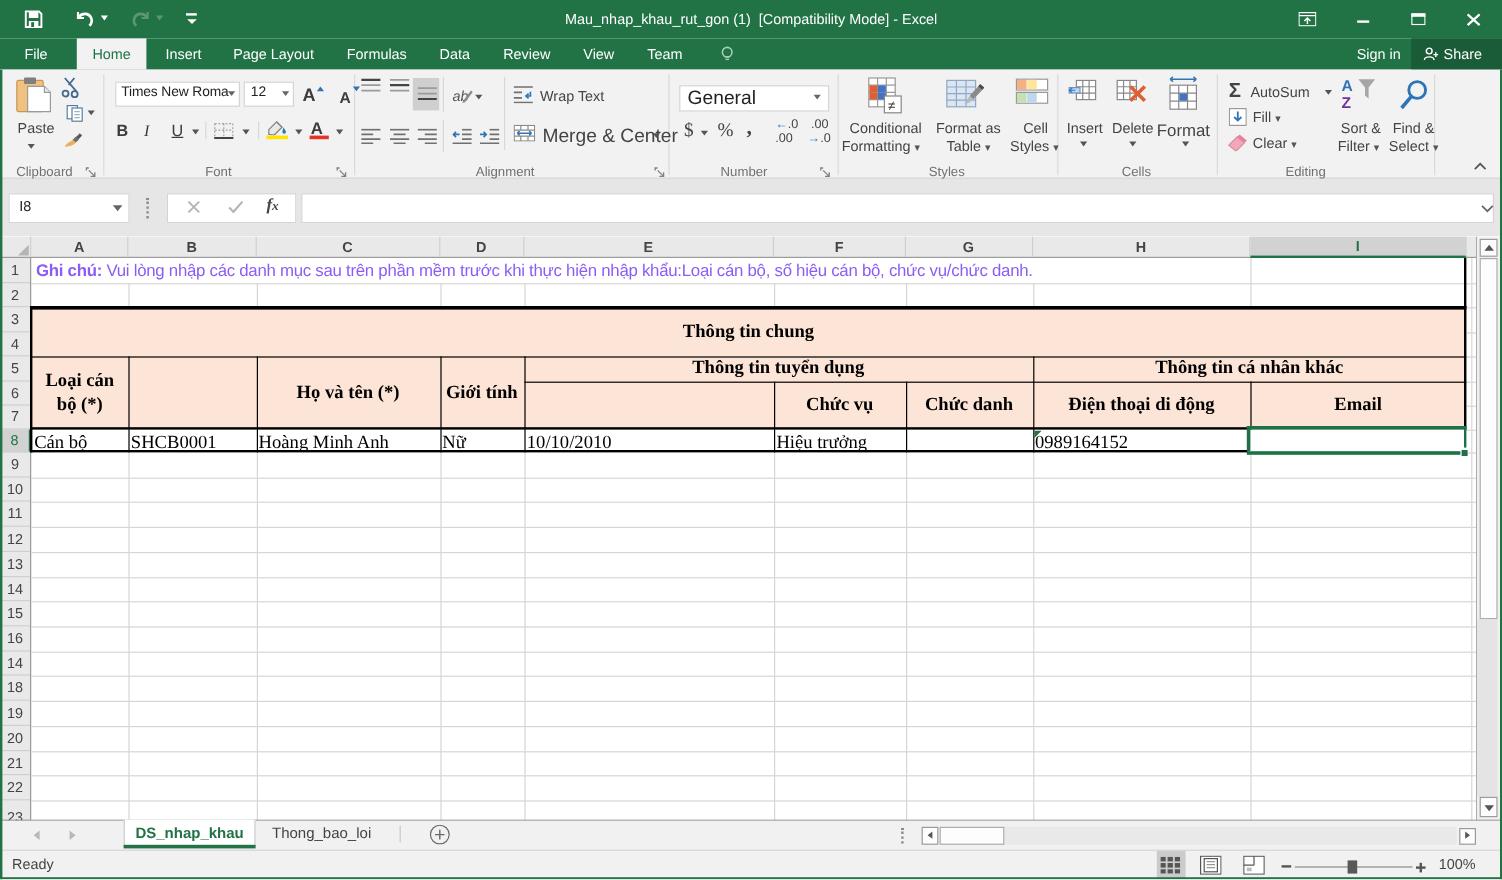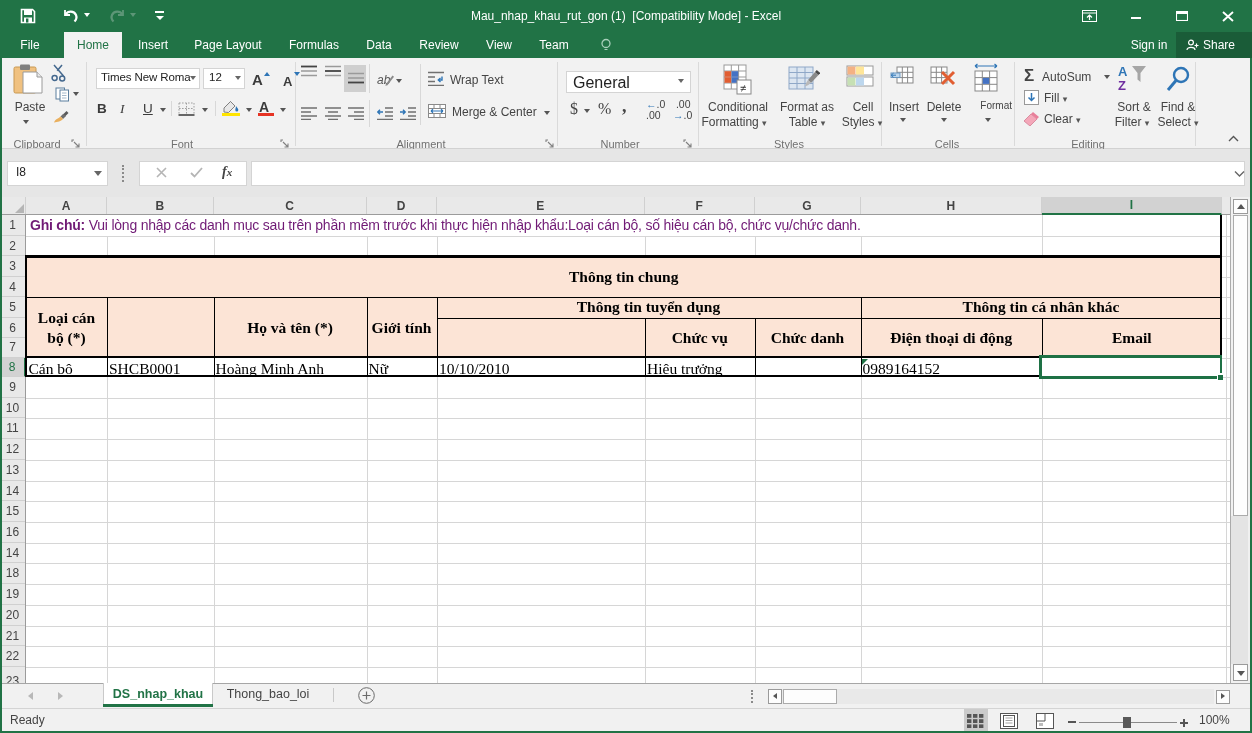--- a/index.html
+++ b/index.html
@@ -238,21 +238,21 @@
       <path d="M0 1.5 h16 M0 6 h7 M0 10.5 h7 M0 14.5 h16" stroke="#707070" stroke-width="1.4"></path>
       <path d="M14 5.5 v3.5 h-3" stroke="#2e75b6" stroke-width="1.4" fill="none"></path>
       <path d="M12.5 7 L10.3 9 l2.2 2" stroke="#2e75b6" stroke-width="1.4" fill="none"></path>
     </svg>
     <div class="abs" style="left:450px;top:15px;font-size:12px;color:#444">Wrap Text</div>
     <svg class="abs" style="left:428px;top:46px" width="18" height="14" viewBox="0 0 18 14">
       <rect x="0.5" y="0.5" width="17" height="13" fill="#fff" stroke="#8a8a8a"></rect>
       <path d="M0.5 4.5 h17 M0.5 9.5 h17 M6 0.5 v4 M12 0.5 v4 M6 9.5 v4 M12 9.5 v4" stroke="#8a8a8a"></path>
       <path d="M3 7 h12 M3 7 l2-1.8 M3 7 l2 1.8 M15 7 l-2 -1.8 M15 7 l-2 1.8" stroke="#2e75b6" stroke-width="1.2" fill="none"></path>
     </svg>
-    <div class="abs" style="left:452px;top:47px;font-size:12px;color:#444">Merge &amp; Center</div>
+    <div class="abs" style="left:452px;top:47px;font-size:16px;color:#444">Merge &amp; Center</div>
     <div class="abs" style="left:544px;top:53px;width:0;height:0;border-left:3px solid transparent;border-right:3px solid transparent;border-top:4px solid #555"></div>
 
     <div class="whitebox" style="left:566px;top:13px;width:125px;height:22px"></div>
     <div class="abs" style="left:573px;top:16px;font-size:16px;color:#222">General</div>
     <div class="abs" style="left:678px;top:21px;width:0;height:0;border-left:3.5px solid transparent;border-right:3.5px solid transparent;border-top:4px solid #666"></div>
     <div class="abs serif" style="left:570px;top:42px;font-size:16px;color:#444">$</div>
     <div class="abs" style="left:584px;top:51px;width:0;height:0;border-left:3px solid transparent;border-right:3px solid transparent;border-top:4px solid #555"></div>
     <div class="abs serif" style="left:598px;top:42px;font-size:16px;color:#444">%</div>
     <div class="abs serif" style="left:622px;top:38px;font-size:18px;font-weight:bold;color:#444">,</div>
     <div class="abs" style="left:646px;top:41px;font-size:10.5px;line-height:11px;color:#444;white-space:nowrap"><span style="color:#2e75b6;font-weight:bold">←</span>.0<br>.00</div>
@@ -304,21 +304,21 @@
       <path d="M12 6 L24 18 M24 6 L12 18" stroke="#e15e32" stroke-width="3"></path>
     </svg>
     <div class="abs" style="left:922px;top:42px;width:44px;text-align:center;font-size:12px;color:#444">Delete</div>
     <div class="abs" style="left:941px;top:60px;width:0;height:0;border-left:3px solid transparent;border-right:3px solid transparent;border-top:4px solid #555"></div>
     <svg class="abs" style="left:972px;top:4px" width="28" height="30" viewBox="0 0 28 30">
       <path d="M3 4 h22 M3 4 l2.5-2 M3 4 l2.5 2 M25 4 l-2.5 -2 M25 4 l-2.5 2" stroke="#2e75b6" stroke-width="1.2" fill="none"></path>
       <rect x="3" y="9" width="22" height="20" fill="#fff" stroke="#888"></rect>
       <path d="M3 15.6 h22 M3 22.3 h22 M10.3 9 v20 M17.6 9 v20" stroke="#888"></path>
       <rect x="10.8" y="15.9" width="6.4" height="6" fill="#4472c4"></rect>
     </svg>
-    <div class="abs" style="left:964px;top:42px;width:48px;text-align:right;font-size:10px;color:#444">Format</div>
+    <div class="abs" style="left:964px;top:42px;width:48px;text-align:left;font-size:14px;color:#444">Format</div>
     <div class="abs" style="left:985px;top:60px;width:0;height:0;border-left:3px solid transparent;border-right:3px solid transparent;border-top:4px solid #555"></div>
 
     <div class="abs" style="left:1024px;top:8px;font-size:17px;font-weight:bold;color:#444">Σ</div>
     <div class="abs" style="left:1042px;top:12px;font-size:12px;color:#444">AutoSum</div>
     <div class="abs" style="left:1104px;top:17px;width:0;height:0;border-left:3px solid transparent;border-right:3px solid transparent;border-top:4px solid #555"></div>
     <svg class="abs" style="left:1024px;top:32px" width="15" height="15" viewBox="0 0 15 15">
       <rect x="0.5" y="0.5" width="14" height="14" fill="#fff" stroke="#999"></rect>
       <path d="M7.5 3 v7 M4.5 7.5 L7.5 10.5 l3-3" stroke="#2e75b6" stroke-width="1.5" fill="none"></path>
     </svg>
     <div class="abs" style="left:1044px;top:33px;font-size:12px;color:#444">Fill <span style="font-size:9px;color:#555">▾</span></div>
@@ -358,21 +358,21 @@
     <svg class="abs" style="left:190px;top:18px" width="13" height="11" viewBox="0 0 13 11">
         <path d="M1 6 L4.5 9.5 L12 1" stroke="#b5b5b5" stroke-width="1.8" fill="none"></path>
       </svg>
     <div class="abs serif" style="left:222px;top:15px;font-size:14px;font-style:italic;color:#444;font-weight:bold">f<span style="font-size:11px">x</span></div>
     <div class="whitebox" style="left:251px;top:12px;width:994px;height:25px"></div>
     <svg class="abs" style="left:1234px;top:21px" width="11" height="8" viewBox="0 0 11 8">
         <path d="M1 1.5 L5.5 6 L10 1.5" stroke="#666" stroke-width="1.4" fill="none"></path>
       </svg>
   </div>
 
-  <div class="abs" style="left:30px;top:215px;width:900px;height:20px;line-height:20.5px;font-size:14px;letter-spacing:-0.22px;color:#701a75;z-index:5"><b>Ghi chú:</b> Vui lòng nhập các danh mục sau trên phần mềm trước khi thực hiện nhập khẩu:Loại cán bộ, số hiệu cán bộ, chức vụ/chức danh.</div>
+  <div class="abs" style="left:30px;top:215px;width:900px;height:20px;line-height:20.5px;font-size:14px;letter-spacing:-0.22px;color:#8b5cf6;z-index:5"><b>Ghi chú:</b> Vui lòng nhập các danh mục sau trên phần mềm trước khi thực hiện nhập khẩu:Loại cán bộ, số hiệu cán bộ, chức vụ/chức danh.</div>
   <div class="sheet" id="sheet">
     <div class="colhead" style="width:1231px"></div>
     <div class="ch" style="left:26px;width:81px">A</div>
     <div class="ch" style="left:107px;width:106.5px">B</div>
     <div class="ch" style="left:213.5px;width:153.0px">C</div>
     <div class="ch" style="left:366.5px;width:70.0px">D</div>
     <div class="ch" style="left:436.5px;width:208.5px">E</div>
     <div class="ch" style="left:645px;width:109.5px">F</div>
     <div class="ch" style="left:754.5px;width:106.0px">G</div>
     <div class="ch" style="left:860.5px;width:181.5px">H</div>

